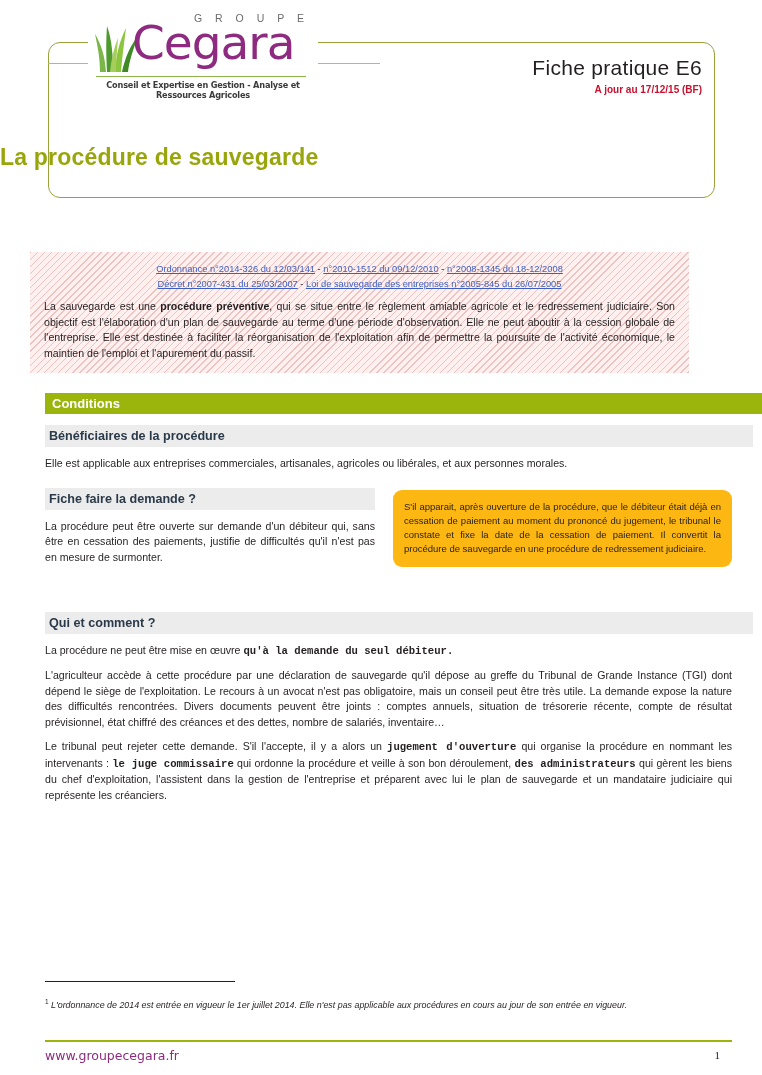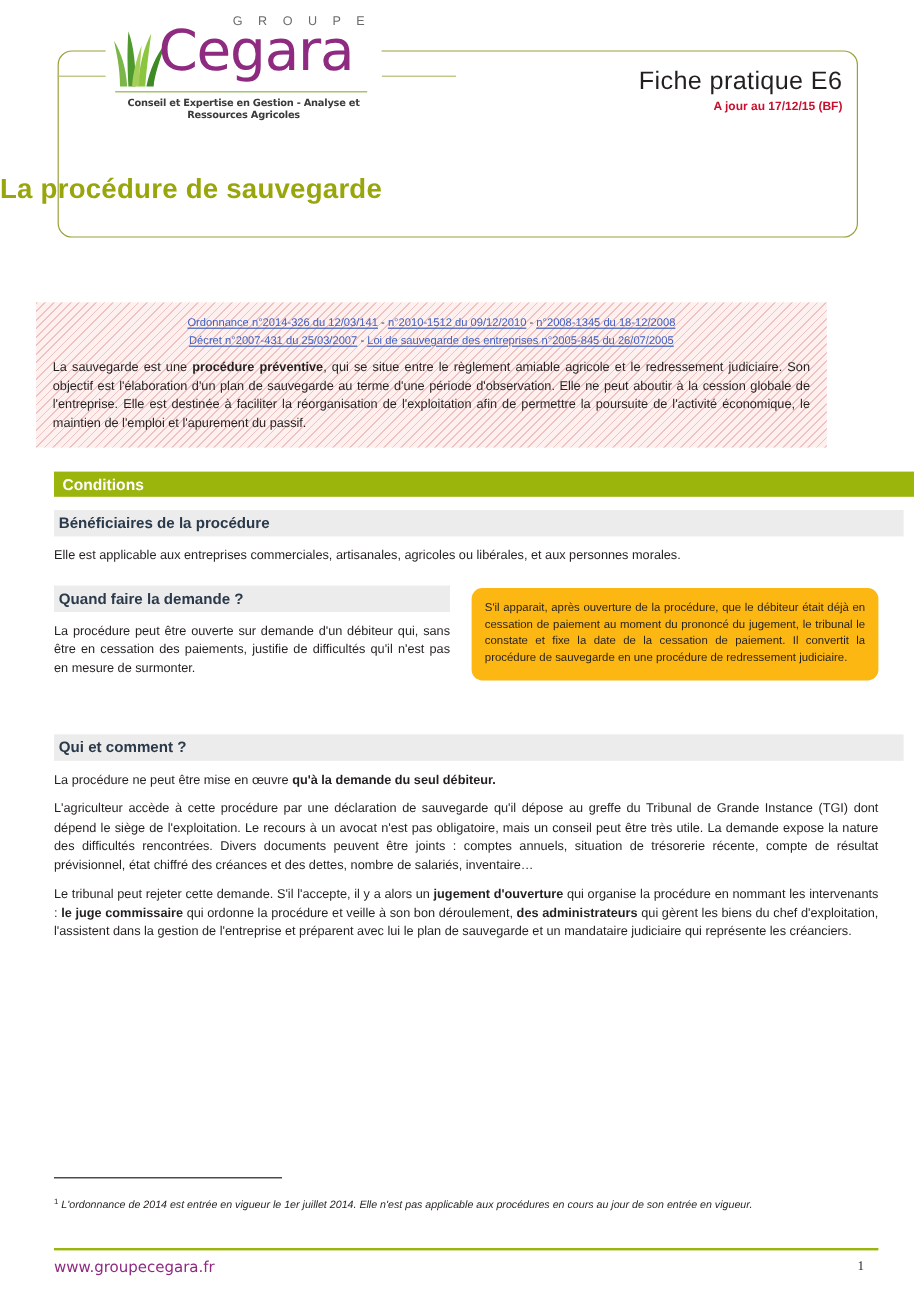--- a/index.html
+++ b/index.html
@@ -209,21 +209,21 @@
   }
   .subhead.full { width: 708px; }
   .subhead.half { width: 330px; }
   .para {
     font-size: 10.6px;
     line-height: 15.5px;
     text-align: justify;
     color: #231f20;
     margin: 9px 0 0 0;
   }
-  .para b { font-weight: bold; }
+  .para b { font-weight: bold; font-family: Liberation Mono, monospace; }
 
   .two-col {
     position: relative;
     margin-top: 16px;
     min-height: 108px;
   }
   .col-left {
     width: 330px;
   }
   .callout {
@@ -329,21 +329,21 @@
 
 <div class="section-bar" style="top:393px;">Conditions</div>
 
 <div class="content">
 
   <div class="subhead full">Bénéficiaires de la procédure</div>
   <p class="para">Elle est applicable aux entreprises commerciales, artisanales, agricoles ou libérales, et aux personnes morales.</p>
 
   <div class="two-col">
     <div class="col-left">
-      <div class="subhead half">Quand faire la demande ?</div>
+      <div class="subhead half">Fiche faire la demande ?</div>
       <p class="para">La procédure peut être ouverte sur demande d'un débiteur qui, sans être en cessation des paiements, justifie de difficultés qu'il n'est pas en mesure de surmonter.</p>
     </div>
     <div class="callout">S'il apparait, après ouverture de la procédure, que le débiteur était déjà en cessation de paiement au moment du prononcé du jugement, le tribunal le constate et fixe la date de la cessation de paiement. Il convertit la procédure de sauvegarde en une procédure de redressement judiciaire.</div>
   </div>
 
   <div class="subhead full" style="margin-top:16px;">Qui et comment ?</div>
 
   <p class="para" id="qui-p1"><span>La procédure ne peut être mise en œuvre </span><b>qu'à la demande du seul débiteur.</b></p>
   <p class="para">L'agriculteur accède à cette procédure par une déclaration de sauvegarde qu'il dépose au greffe du Tribunal de Grande Instance (TGI) dont dépend le siège de l'exploitation. Le recours à un avocat n'est pas obligatoire, mais un conseil peut être très utile. La demande expose la nature des difficultés rencontrées. Divers documents peuvent être joints : comptes annuels, situation de trésorerie récente, compte de résultat prévisionnel, état chiffré des créances et des dettes, nombre de salariés, inventaire…</p>
   <p class="para" id="qui-p3"><span>Le tribunal peut rejeter cette demande.  S'il l'accepte, il y a alors un </span><b>jugement d'ouverture</b><span> qui organise la procédure en nommant les intervenants : </span><b>le juge commissaire</b><span> qui ordonne la procédure et veille à son bon déroulement, </span><b>des administrateurs</b><span> qui gèrent les biens du chef d'exploitation, l'assistent dans la gestion de l'entreprise et préparent avec lui le plan de sauvegarde et un mandataire judiciaire qui représente les créanciers.</span></p>

